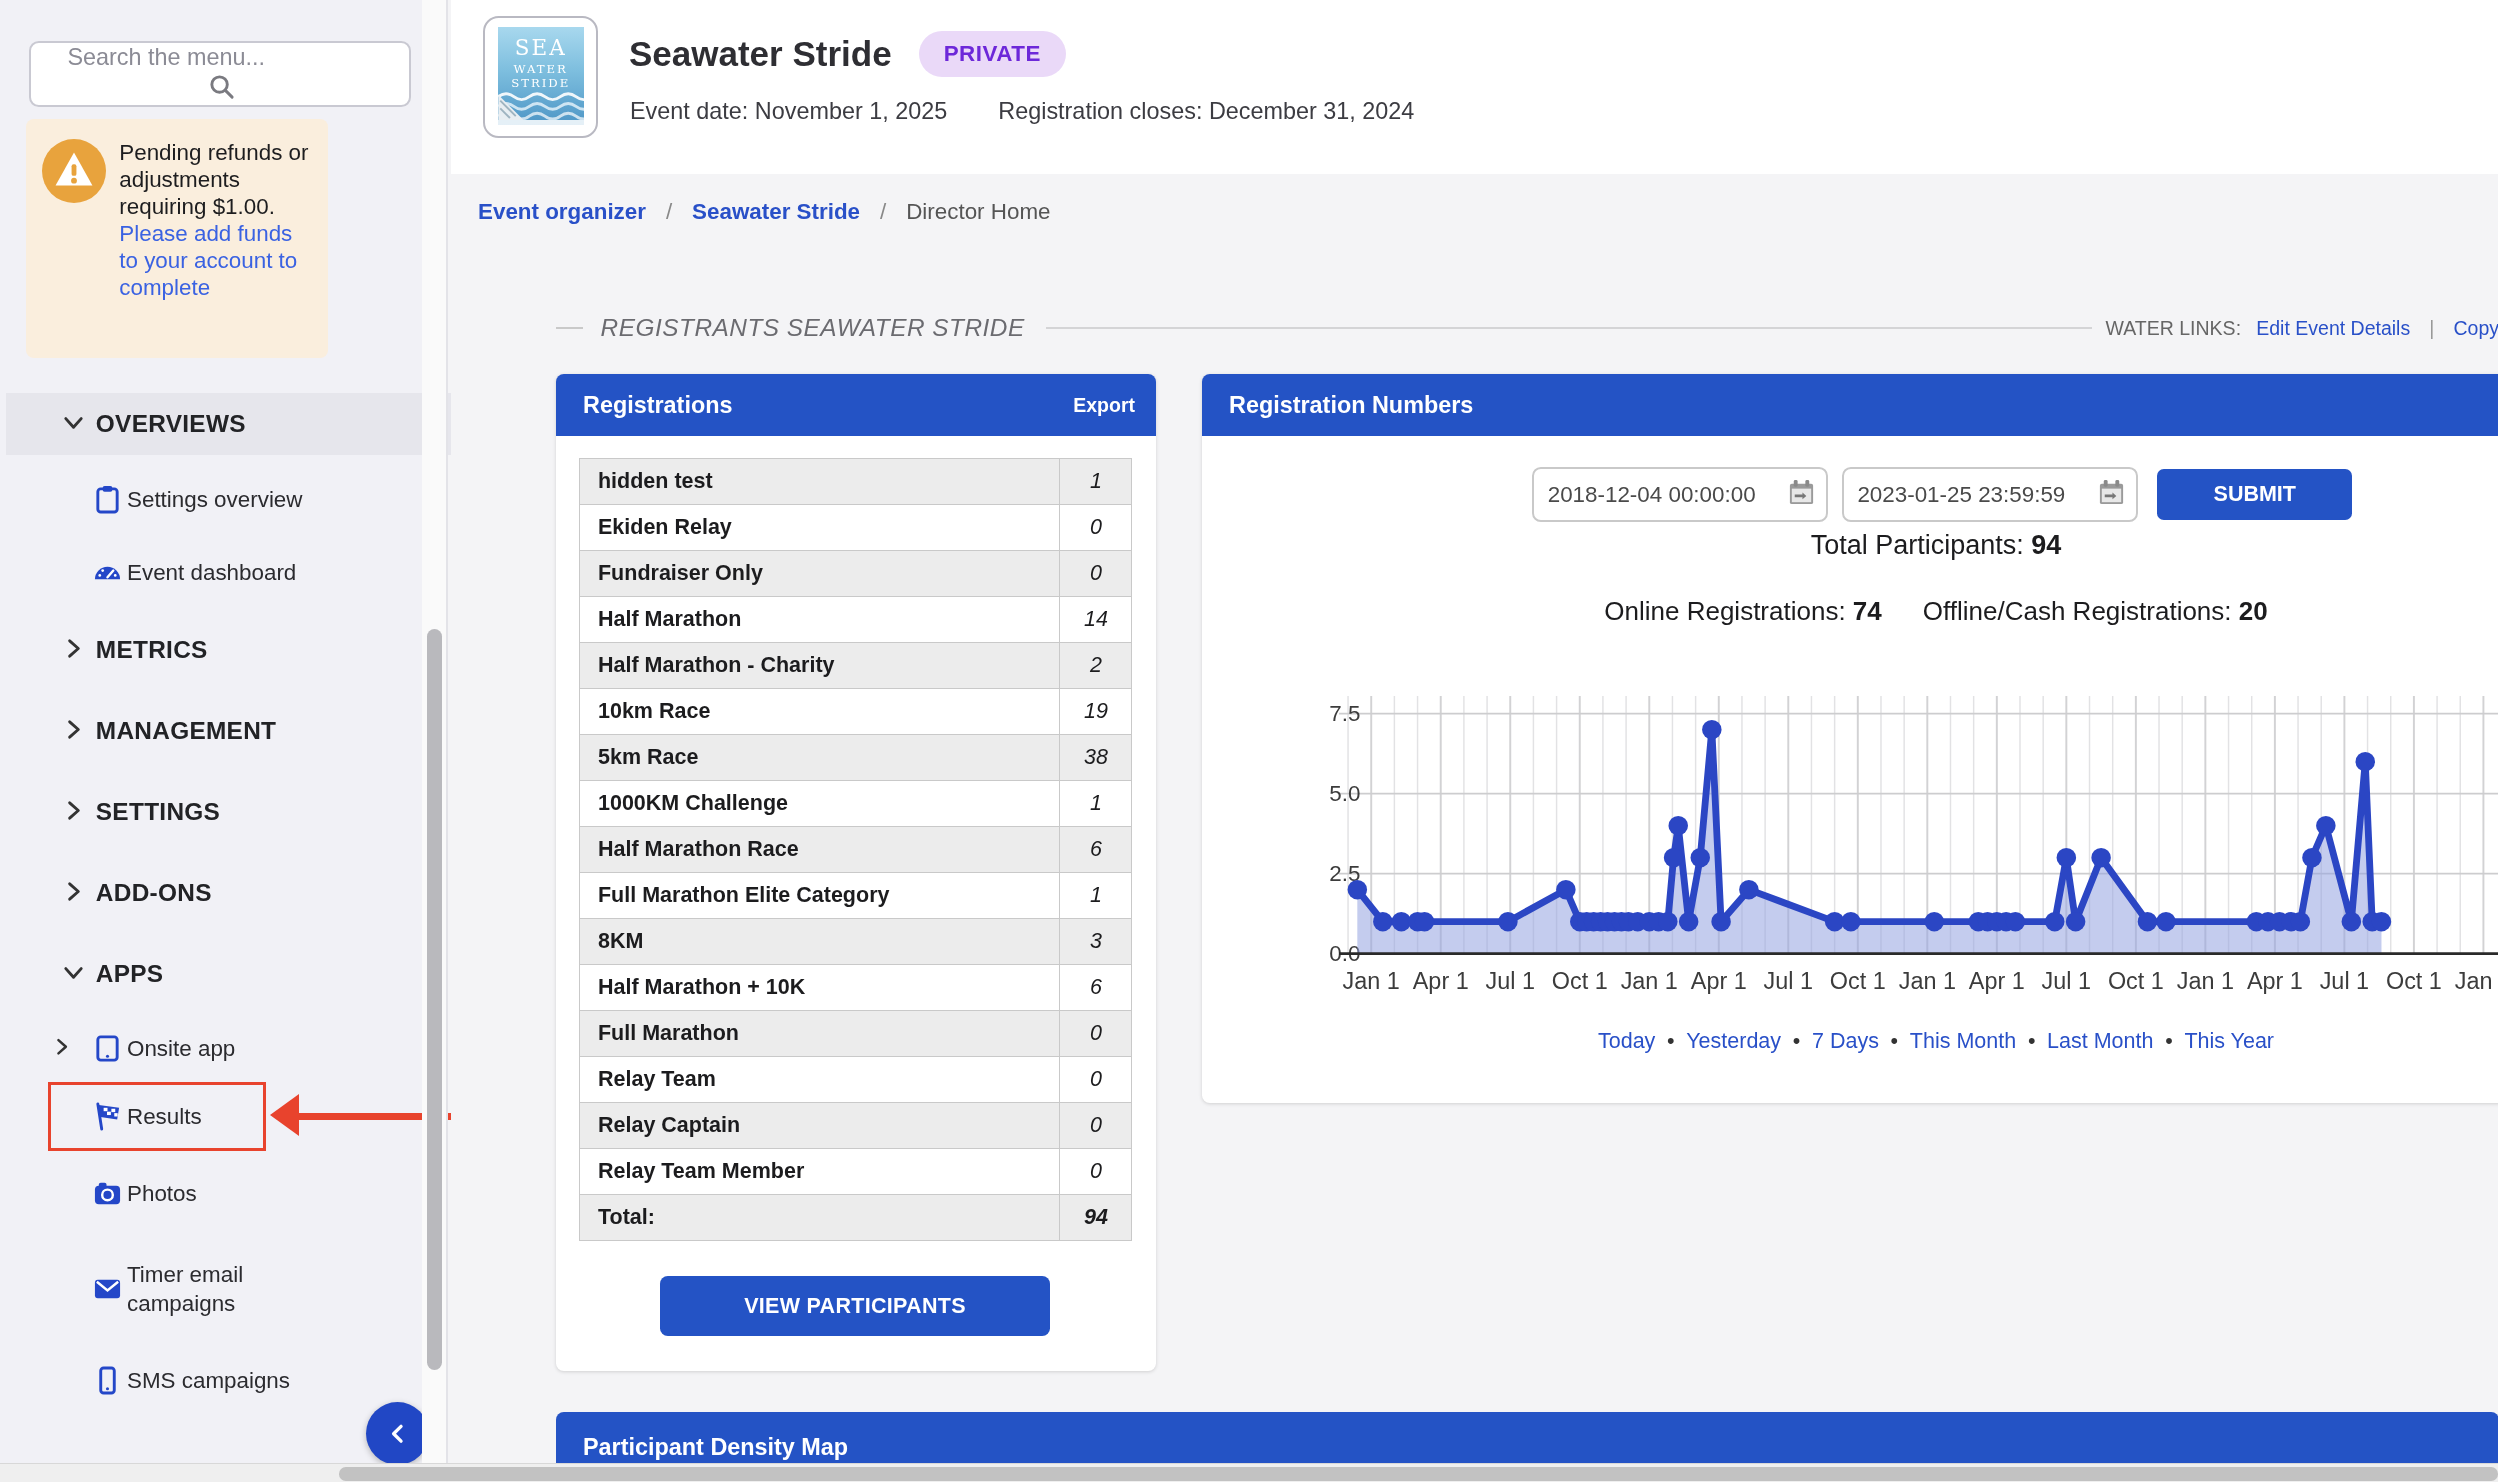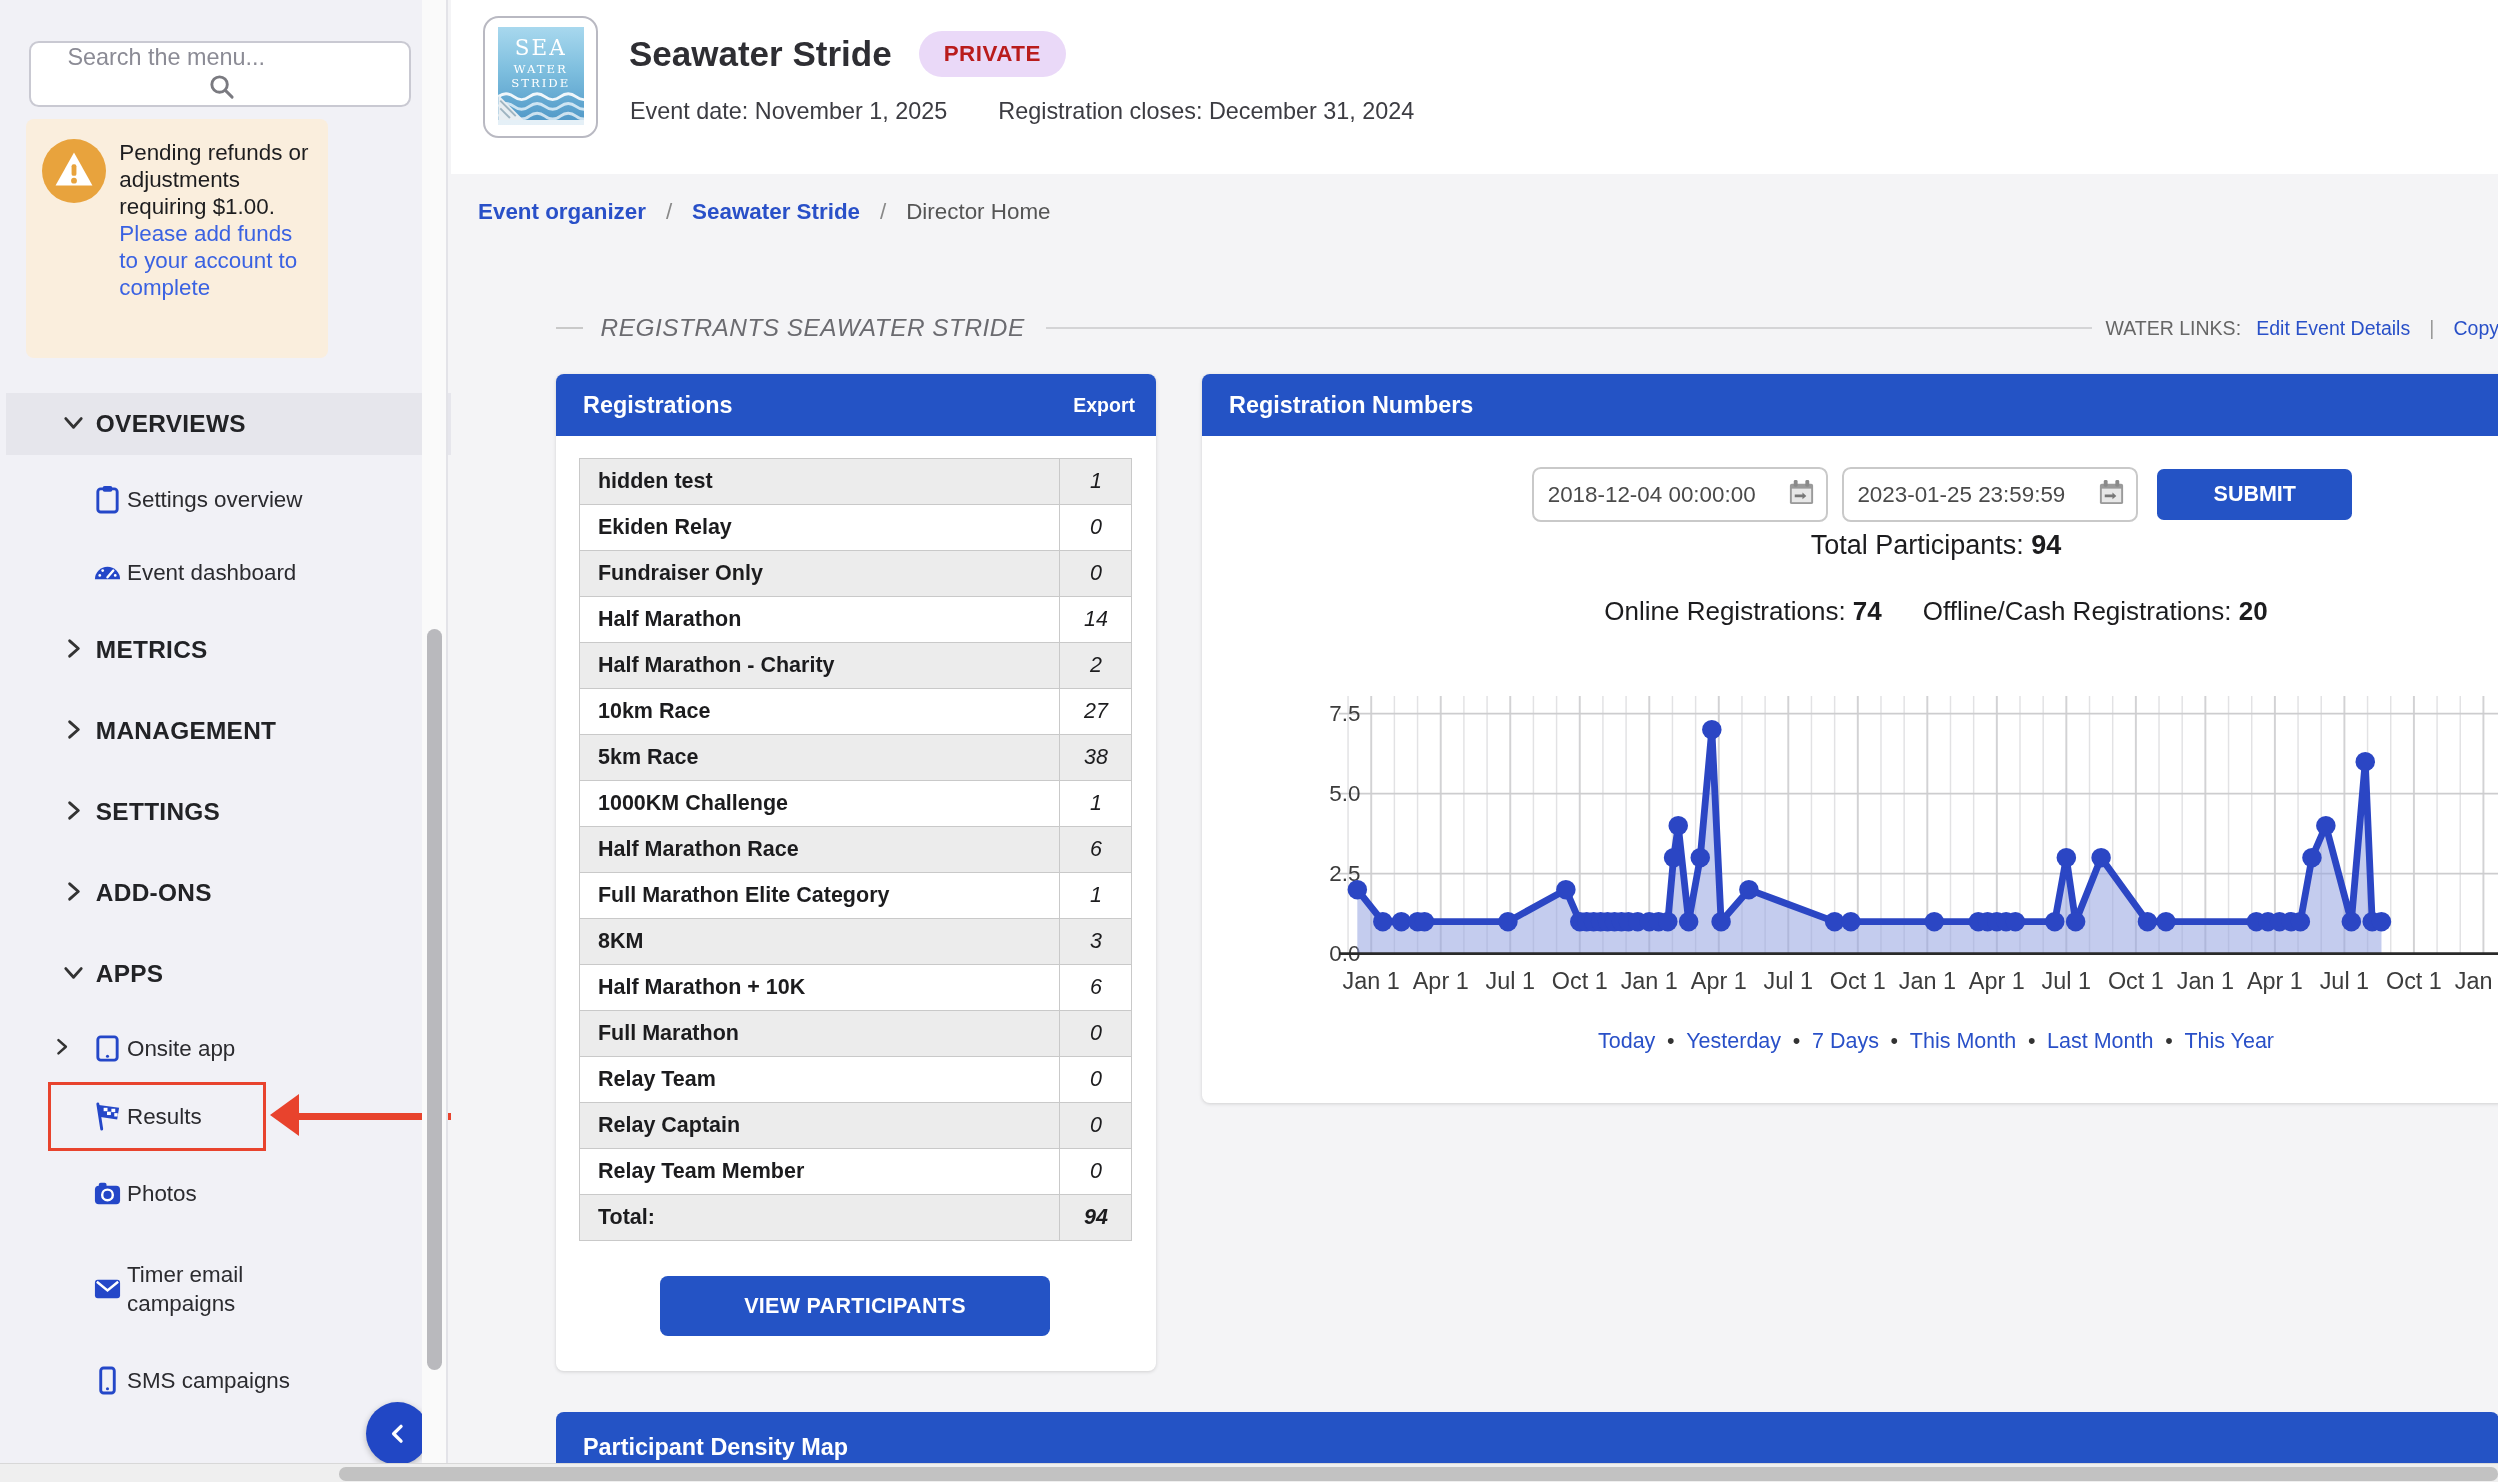--- a/index.html
+++ b/index.html
@@ -39,21 +39,21 @@
   #logo-card { position:absolute; left:32px; top:15.6px; width:115px; height:122px; background:#fff; border:2px solid #b9b9c2; border-radius:15.6px; }
   #logo-poster { position:absolute; left:12.7px; top:9.8px; width:86px; height:98px; background:linear-gradient(180deg,#a8d8ee 0%,#7dbede 45%,#4e96c6 100%); overflow:hidden; text-align:center; color:#fff; }
   #logo-poster .l1 { font-family:"DejaVu Serif", serif; font-size:21.5px; letter-spacing:2px; margin-top:7.8px; }
   #logo-poster .l2 { font-family:"DejaVu Serif", serif; font-size:11.7px; letter-spacing:2px; margin-top:2px; }
   #logo-poster .l3 { font-family:"DejaVu Serif", serif; font-size:11.7px; letter-spacing:2px; }
   #logo-poster svg { position:absolute; left:0; bottom:5.9px; }
   #logo-caption { position:absolute; left:0; bottom:0; width:100%; height:5.9px; background:rgba(255,255,255,.85); }
 
   #title-row { position:absolute; left:178px; top:31px; display:flex; align-items:center; }
   #event-title { font-size:35px; font-weight:bold; color:#2e2e33; }
-  #private-badge { margin-left:27px; background:#ead9f8; color:#b91c1c; font-size:22.4px; font-weight:bold; padding:9.8px 25px; border-radius:25px; letter-spacing:0.5px; }
+  #private-badge { margin-left:27px; background:#ead9f8; color:#6d28d9; font-size:22.4px; font-weight:bold; padding:9.8px 25px; border-radius:25px; letter-spacing:0.5px; }
   #info-row { position:absolute; left:179px; top:98px; font-size:23.4px; color:#3c3c42; display:flex; gap:51px; }
 
   #breadcrumb { position:absolute; left:27px; top:199px; font-size:22.4px; }
   #breadcrumb .bc-link { color:#2950c8; font-weight:600; cursor:pointer; }
   #breadcrumb .bc-sep { color:#888; margin:0 13.7px; }
   #breadcrumb .bc-current { color:#555; }
 
   #section-row { position:absolute; left:105px; top:314px; width:1943px; display:flex; align-items:center; }
   #section-row .dash { width:27px; height:2px; background:#c9c9c9; margin-right:17.6px; }
   #section-title { font-size:24.4px; font-style:italic; color:#6b6b70; letter-spacing:0.5px; white-space:nowrap; }
@@ -319,21 +319,21 @@
           <tr class="even">
             <td class="cat">Half Marathon</td>
             <td class="val">14</td>
           </tr>
           <tr class="odd">
             <td class="cat">Half Marathon - Charity</td>
             <td class="val">2</td>
           </tr>
           <tr class="even">
             <td class="cat">10km Race</td>
-            <td class="val">27</td>
+            <td class="val">19</td>
           </tr>
           <tr class="odd">
             <td class="cat">5km Race</td>
             <td class="val">38</td>
           </tr>
           <tr class="even">
             <td class="cat">1000KM Challenge</td>
             <td class="val">1</td>
           </tr>
           <tr class="odd">

